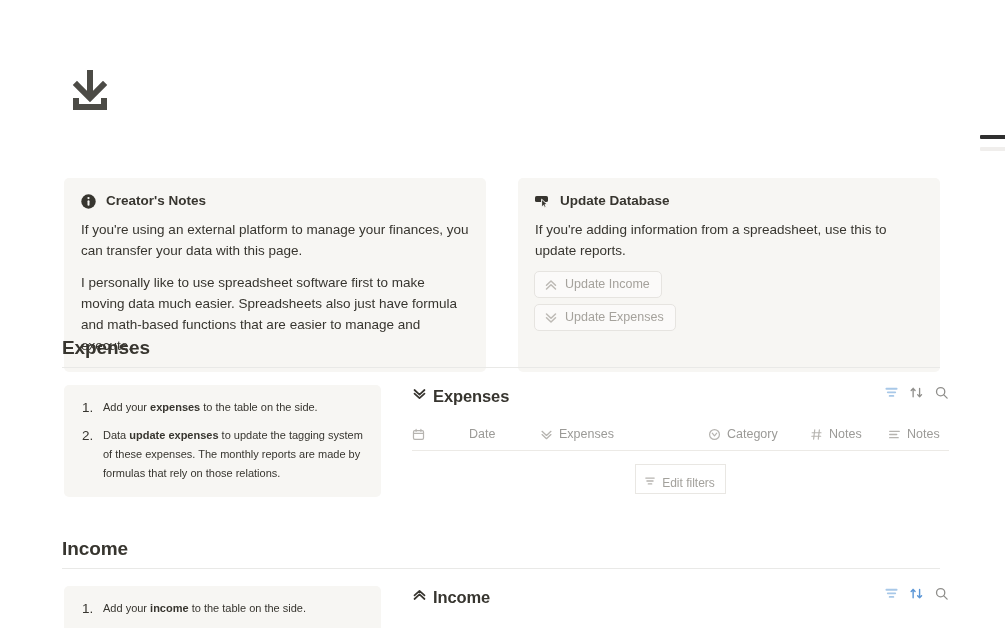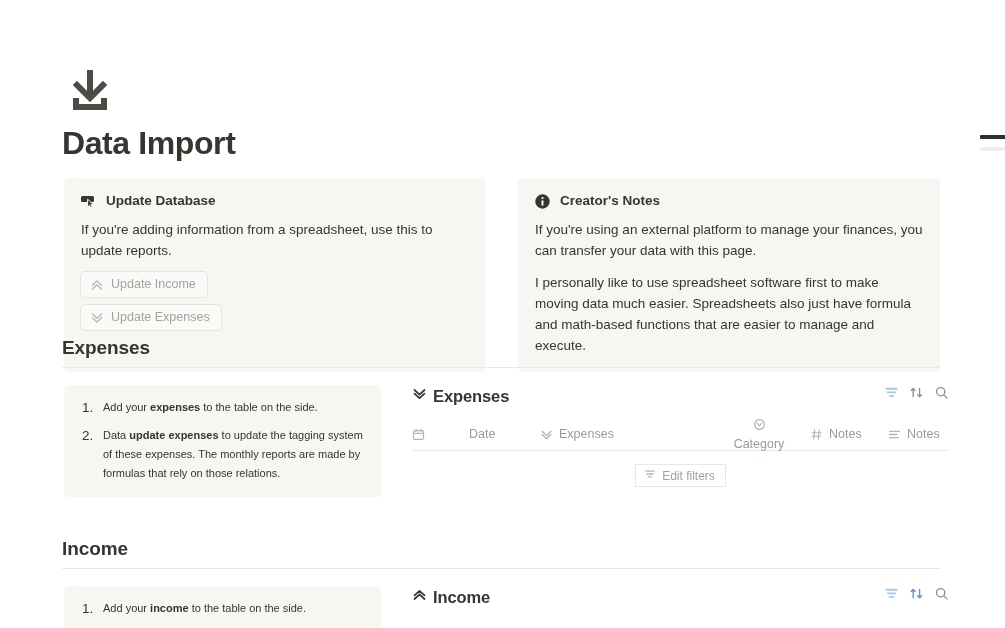--- a/index.html
+++ b/index.html
@@ -81,21 +81,21 @@
     display: flex; align-items: center; height: 33px; margin-top: 9px;
     border-bottom: 1px solid #eceae6;
   }
   .col { display: inline-flex; align-items: center; gap: 6px; font-size: 12.5px; color: #9b9a97; }
   .col svg { display: block; flex: 0 0 auto; }
 
   .db-filterbar { display: flex; justify-content: center; padding-top: 13px; }
   .edit-filters {
     display: inline-flex; align-items: center; gap: 6px;
     border: 1px solid #e9e7e3; border-radius: 0; background: #fff;
-    padding: 3px 10px 3px 8px; font-size: 12px; color: #a3a19c; cursor: pointer;
+    padding: 10px 10px 3px 8px; font-size: 12px; color: #a3a19c; cursor: pointer;
   }
 
   
   .edge-widget { position: absolute; left: 980px; top: 135px; width: 32px; }
   .edge-widget .bar1 { height: 4px; background: #2f2f2f; border-radius: 1px; }
   .edge-widget .bar2 { height: 4px; background: #f0eeec; border-radius: 1px; margin-top: 8px; }
 
   .clip-mask { position: absolute; left: 945px; top: 408px; width: 60px; height: 32px; background: #fff; }
 </style>
 </head>
@@ -104,28 +104,42 @@
 <div class="page">
 
   <div class="page-icon">
     <svg viewBox="0 0 52 52" width="52" height="52">
       <path d="M26 8 V32" stroke="#4c4b46" stroke-width="6" fill="none" stroke-linecap="butt"></path>
       <path d="M13 23 L26 36 L39 23" stroke="#4c4b46" stroke-width="6" fill="none" stroke-linecap="square" stroke-linejoin="miter"></path>
       <path d="M12 36 V45 H40 V36" stroke="#4c4b46" stroke-width="6" fill="none" stroke-linecap="butt" stroke-linejoin="miter"></path>
     </svg>
   </div>
 
-  <h1 class="page-title">Data Import</h1>
 
   <div class="edge-widget">
     <div class="bar1"></div>
     <div class="bar2"></div>
   </div>
 
   <div class="callouts">
+
+    <div class="callout callout-right">
+      <div class="callout-head">
+        <span class="callout-ico">
+          <svg viewBox="0 0 17 17" width="17" height="17">
+            <circle cx="8.5" cy="8.5" r="7.2" fill="#37352f"></circle>
+            <circle cx="8.5" cy="5.1" r="1.15" fill="#f7f6f3"></circle>
+            <rect x="7.5" y="7.2" width="2" height="5.6" rx="1" fill="#f7f6f3"></rect>
+          </svg>
+        </span>
+        <span class="callout-title">Creator's Notes</span>
+      </div>
+      <p class="callout-body">If you're using an external platform to manage your finances, you can transfer your data with this page.</p>
+      <p class="callout-body">I personally like to use spreadsheet software first to make moving data much easier. Spreadsheets also just have formula and math-based functions that are easier to manage and execute.</p>
+    </div>
 
     <div class="callout callout-left">
       <div class="callout-head">
         <span class="callout-ico">
           <svg viewBox="0 0 17 17" width="17" height="17">
             <rect x="1" y="3" width="13" height="6" rx="1.6" fill="#37352f"></rect>
             <path d="M7.6 6.2 L7.6 14.2 L9.5 12.3 L10.8 14.9 L12.2 14.2 L10.9 11.7 L13.4 11.5 Z" fill="#37352f" stroke="#f7f6f3" stroke-width="1"></path>
           </svg>
         </span>
         <span class="callout-title">Update Database</span>
@@ -145,35 +159,20 @@
           <span>
             <svg viewBox="0 0 14 14" width="14" height="14">
               <path d="M2.5 3 L7 7.3 L11.5 3" stroke="#bdbab5" stroke-width="1.5" fill="none" stroke-linecap="round" stroke-linejoin="round"></path>
               <path d="M2.5 6.7 L7 11 L11.5 6.7" stroke="#bdbab5" stroke-width="1.5" fill="none" stroke-linecap="round" stroke-linejoin="round"></path>
             </svg>
           </span>
           <span>Update Expenses</span>
         </button>
       </div>
     </div>
-
-    <div class="callout callout-right">
-      <div class="callout-head">
-        <span class="callout-ico">
-          <svg viewBox="0 0 17 17" width="17" height="17">
-            <circle cx="8.5" cy="8.5" r="7.2" fill="#37352f"></circle>
-            <circle cx="8.5" cy="5.1" r="1.15" fill="#f7f6f3"></circle>
-            <rect x="7.5" y="7.2" width="2" height="5.6" rx="1" fill="#f7f6f3"></rect>
-          </svg>
-        </span>
-        <span class="callout-title">Creator's Notes</span>
-      </div>
-      <p class="callout-body">If you're using an external platform to manage your finances, you can transfer your data with this page.</p>
-      <p class="callout-body">I personally like to use spreadsheet software first to make moving data much easier. Spreadsheets also just have formula and math-based functions that are easier to manage and execute.</p>
-    </div>
   </div>
 
   <h2 class="sec-title" style="left:62px; top:337px;">Expenses</h2>
   <div class="sec-rule" style="top:367px;"></div>
 
   <div class="steps" style="left:64px; top:385px;">
     <ol>
       <li><span>Add your </span><b>expenses</b><span> to the table on the side.</span></li>
       <li><span>Data </span><b>update expenses</b><span> to update the tagging system of these expenses. The monthly reports are made by formulas that rely on those relations.</span></li>
     </ol>
@@ -226,21 +225,21 @@
       <span class="col" style="width:168px;">
         <span>
           <svg viewBox="0 0 14 14" width="13" height="13">
             <path d="M2.2 3.6 L7 8 L11.8 3.6" stroke="#b6b4b0" stroke-width="1.4" fill="none" stroke-linecap="round" stroke-linejoin="round"></path>
             <path d="M2.2 7.1 L7 11.5 L11.8 7.1" stroke="#b6b4b0" stroke-width="1.4" fill="none" stroke-linecap="round" stroke-linejoin="round"></path>
           </svg>
         </span>
         <span>Expenses</span>
       </span>
 
-      <span class="col" style="width:102px;flex-direction:column;">
+      <span class="col" style="width:102px;">
         <span>
           <svg viewBox="0 0 14 14" width="13" height="13">
             <circle cx="7" cy="7" r="5.3" stroke="#b6b4b0" stroke-width="1.3" fill="none"></circle>
             <path d="M4.6 5.6 L7 8.4 L9.4 5.6" stroke="#b6b4b0" stroke-width="1.3" fill="none" stroke-linecap="round" stroke-linejoin="round"></path>
           </svg>
         </span>
         <span>Category</span>
       </span>
 
       <span class="col" style="width:78px;">

